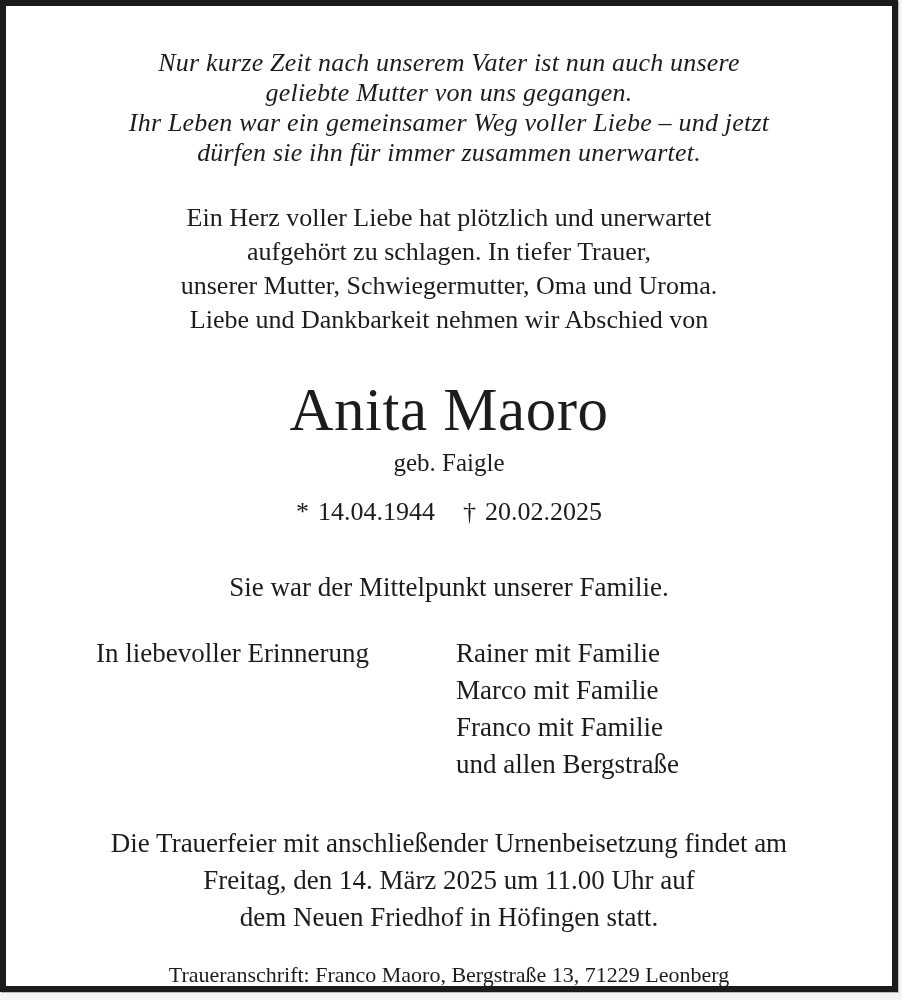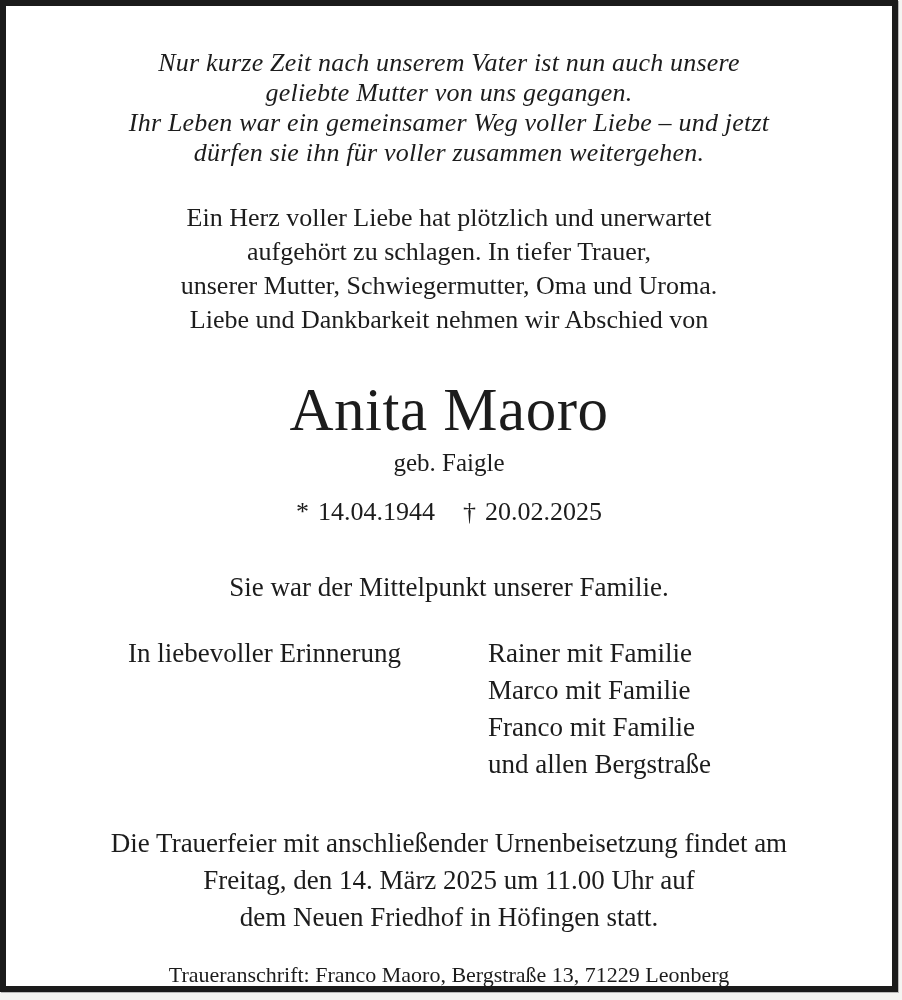--- a/index.html
+++ b/index.html
@@ -61,21 +61,20 @@
     margin-top: 45px;
     font-size: 27px;
   }
   .mourners {
     margin-top: 32px;
     display: flex;
     text-align: left;
     padding-left: 90px;
     font-size: 27px;
     line-height: 37px;
-    margin-left: 32px;
   }
   .mourners-label {
     width: 342px;
     flex: none;
   }
   .mourners-names { margin-left: 18px; }
   .funeral {
     margin-top: 42px;
     font-size: 27px;
     line-height: 37px;
@@ -87,21 +86,21 @@
 </style>
 </head>
 <body>
 
 <div class="card">
 
   <div class="epigraph">
     <div>Nur kurze Zeit nach unserem Vater ist nun auch unsere</div>
     <div>geliebte Mutter von uns gegangen.</div>
     <div>Ihr Leben war ein gemeinsamer Weg voller Liebe – und jetzt</div>
-    <div>dürfen sie ihn für voller zusammen weitergehen.</div>
+    <div>dürfen sie ihn für immer zusammen unerwartet.</div>
   </div>
 
   <div class="intro">
     <div>Ein Herz voller Liebe hat plötzlich und unerwartet</div>
     <div>aufgehört zu schlagen. In tiefer Trauer,</div>
     <div>unserer Mutter, Schwiegermutter, Oma und Uroma.</div>
     <div>Liebe und Dankbarkeit nehmen wir Abschied von</div>
   </div>
 
   <div class="name">Anita Maoro</div>

